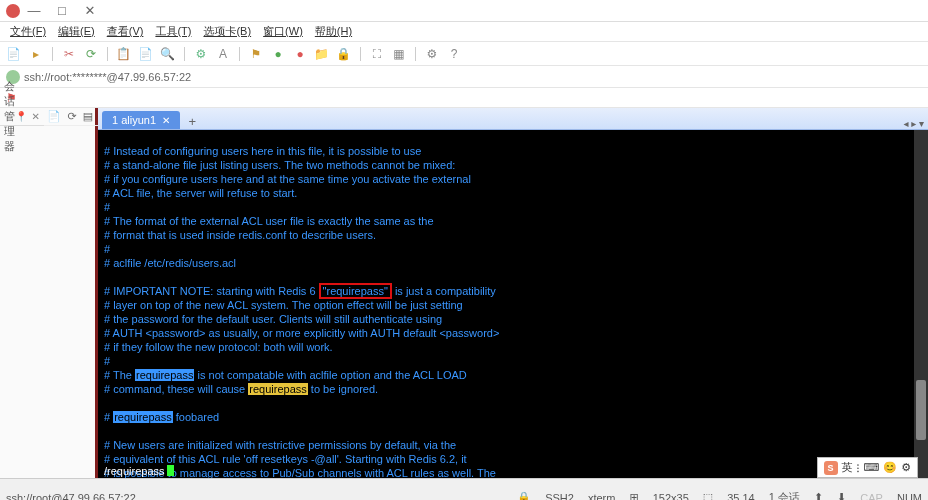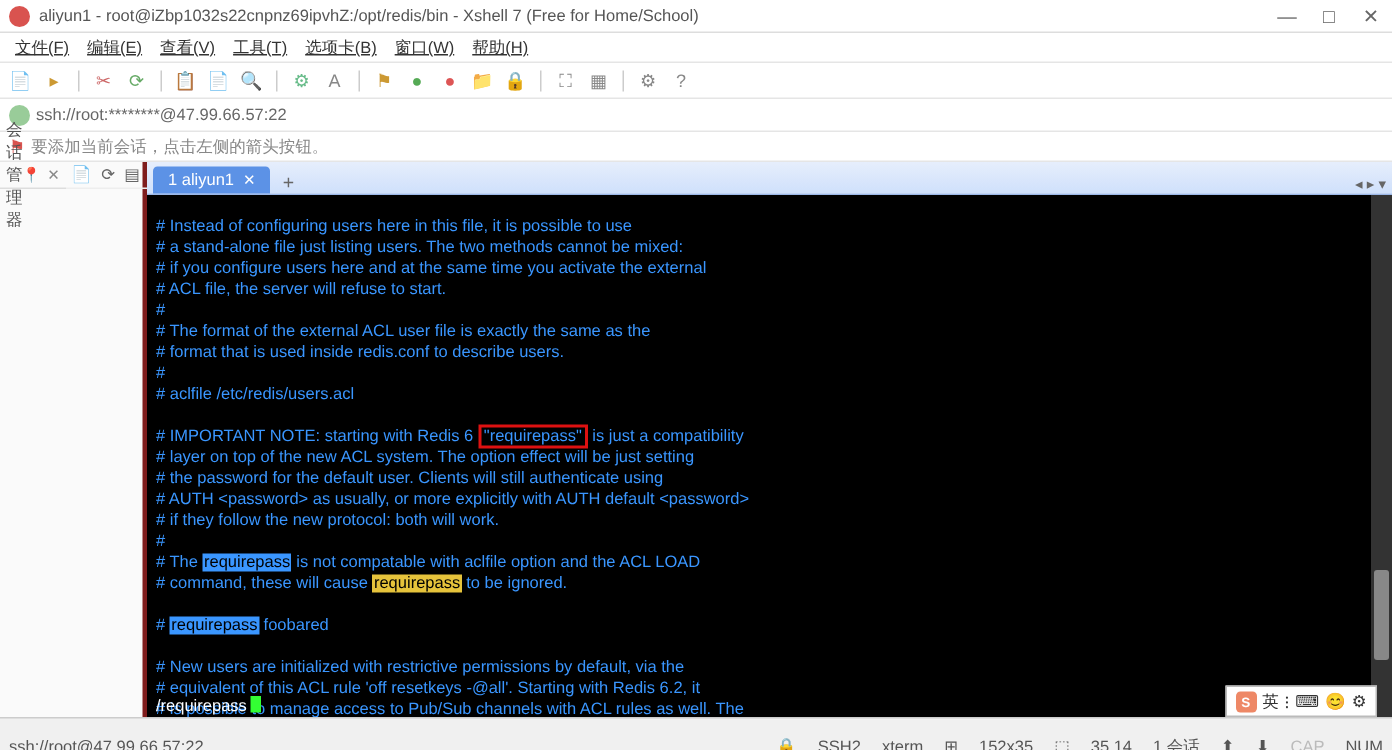--- a/index.html
+++ b/index.html
@@ -51,21 +51,20 @@
 .statusbar { height: 38px; background: #f0f0f0; border-top: 1px solid #ccc; display: flex; align-items: center; font-size: 11px; color: #555; padding: 16px 6px; gap: 14px; }
 .statusbar .flex { flex: 1; }
 .ime-box { position: absolute; right: 10px; bottom: 22px; background: #fff; border: 1px solid #bbb; padding: 2px 6px; font-size: 11px; display: flex; align-items: center; gap: 4px; }
 .ime-box .sogou { width: 14px; height: 14px; background: #e86; border-radius: 3px; display: flex; align-items: center; justify-content: center; color: #fff; font-size: 9px; font-weight: bold; }
 </style>
 </head>
 <body>
 
 <div class="titlebar">
   <span class="app-icon"></span>
-  <span class="title-text">aliyun1 - root@iZbp1032s22cnpnz69ipvhZ:/opt/redis/bin - Xshell 7 (Free for Home/School)</span>
   <div class="win-btns">
     <span>—</span>
     <span>□</span>
     <span>✕</span>
   </div>
 </div>
 
 <div class="menubar">
   <span class="menu-item">文件(F)</span>
   <span class="menu-item">编辑(E)</span>
@@ -103,21 +102,20 @@
   <span class="tb-icon" style="color:#888">?</span>
 </div>
 
 <div class="addrbar">
   <span class="ssh-icon"></span>
   <span>ssh://root:********@47.99.66.57:22</span>
 </div>
 
 <div class="hintbar">
   <span class="flag-icon">⚑</span>
-  <span>要添加当前会话，点击左侧的箭头按钮。</span>
 </div>
 
 <div class="main-area">
   <div class="sidebar">
     <div class="sidebar-header">
       <span>会话管理器</span>
       <span style="display:flex;gap:4px;">
         <span class="x">📍</span>
         <span class="x">✕</span>
       </span>

